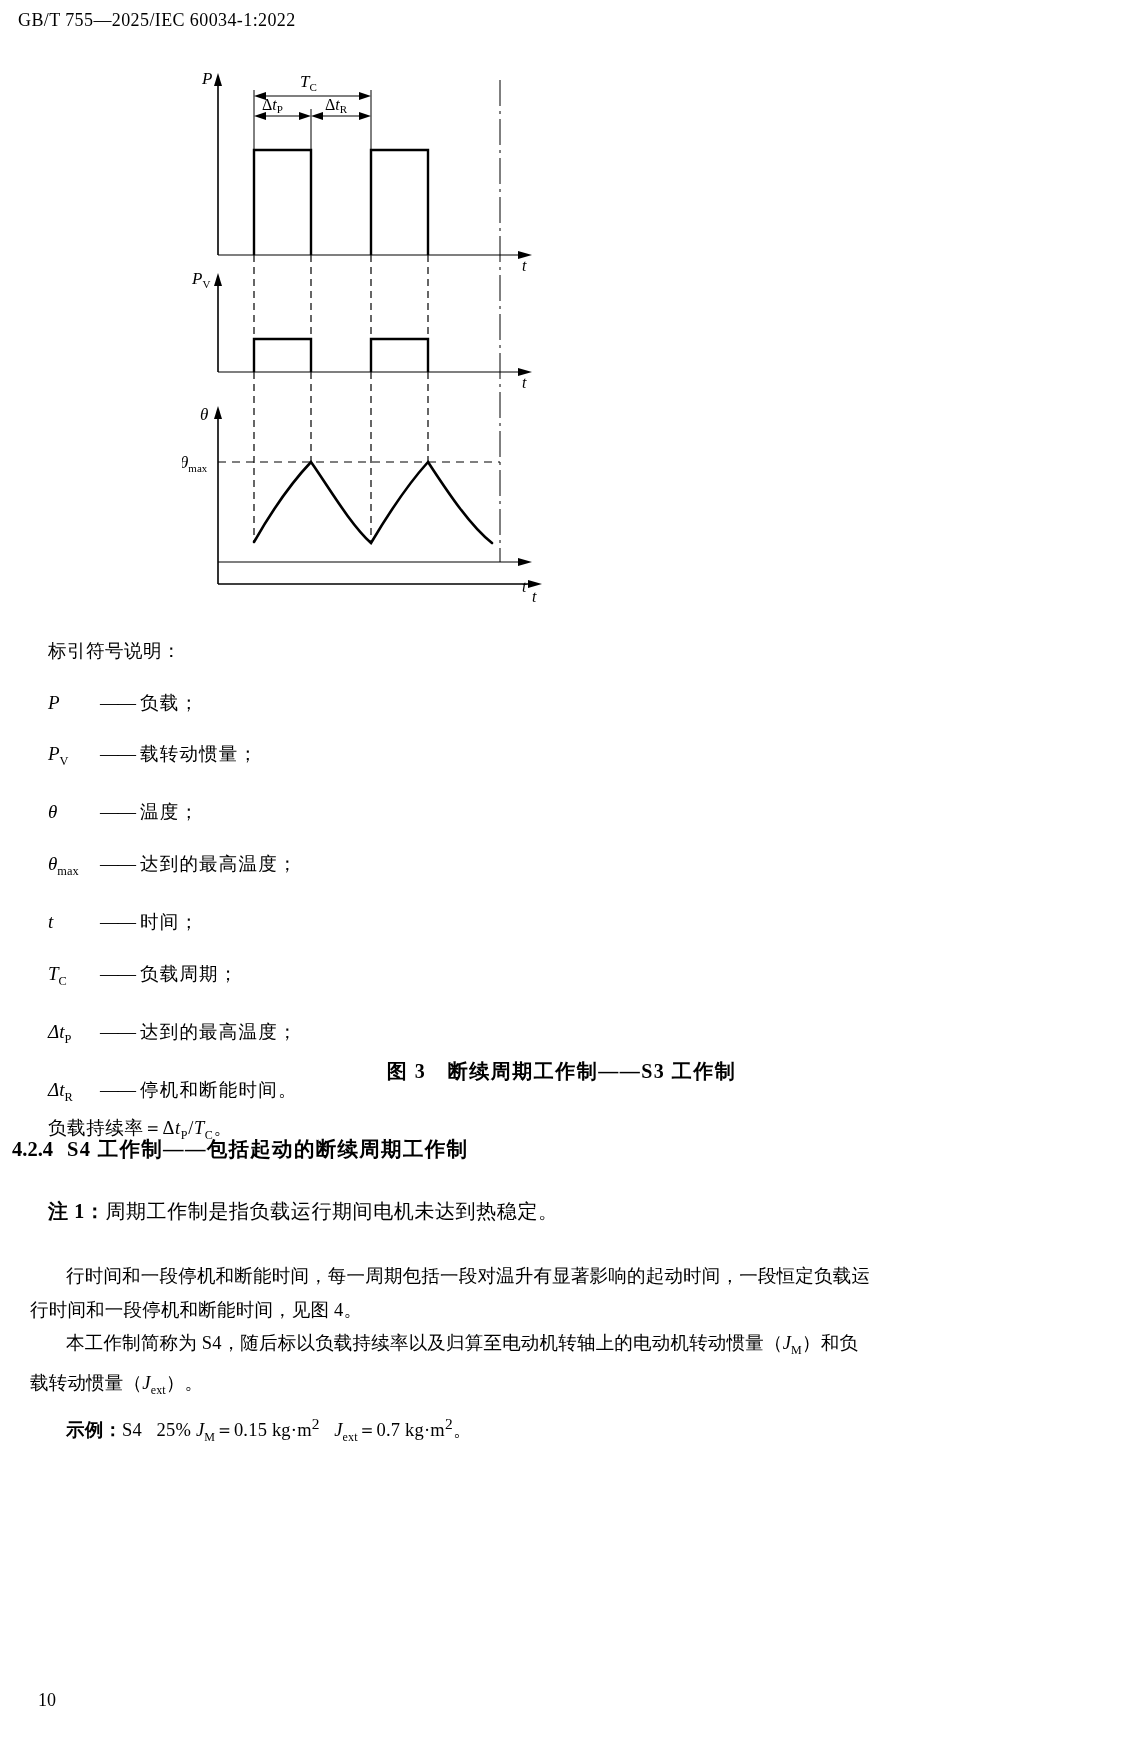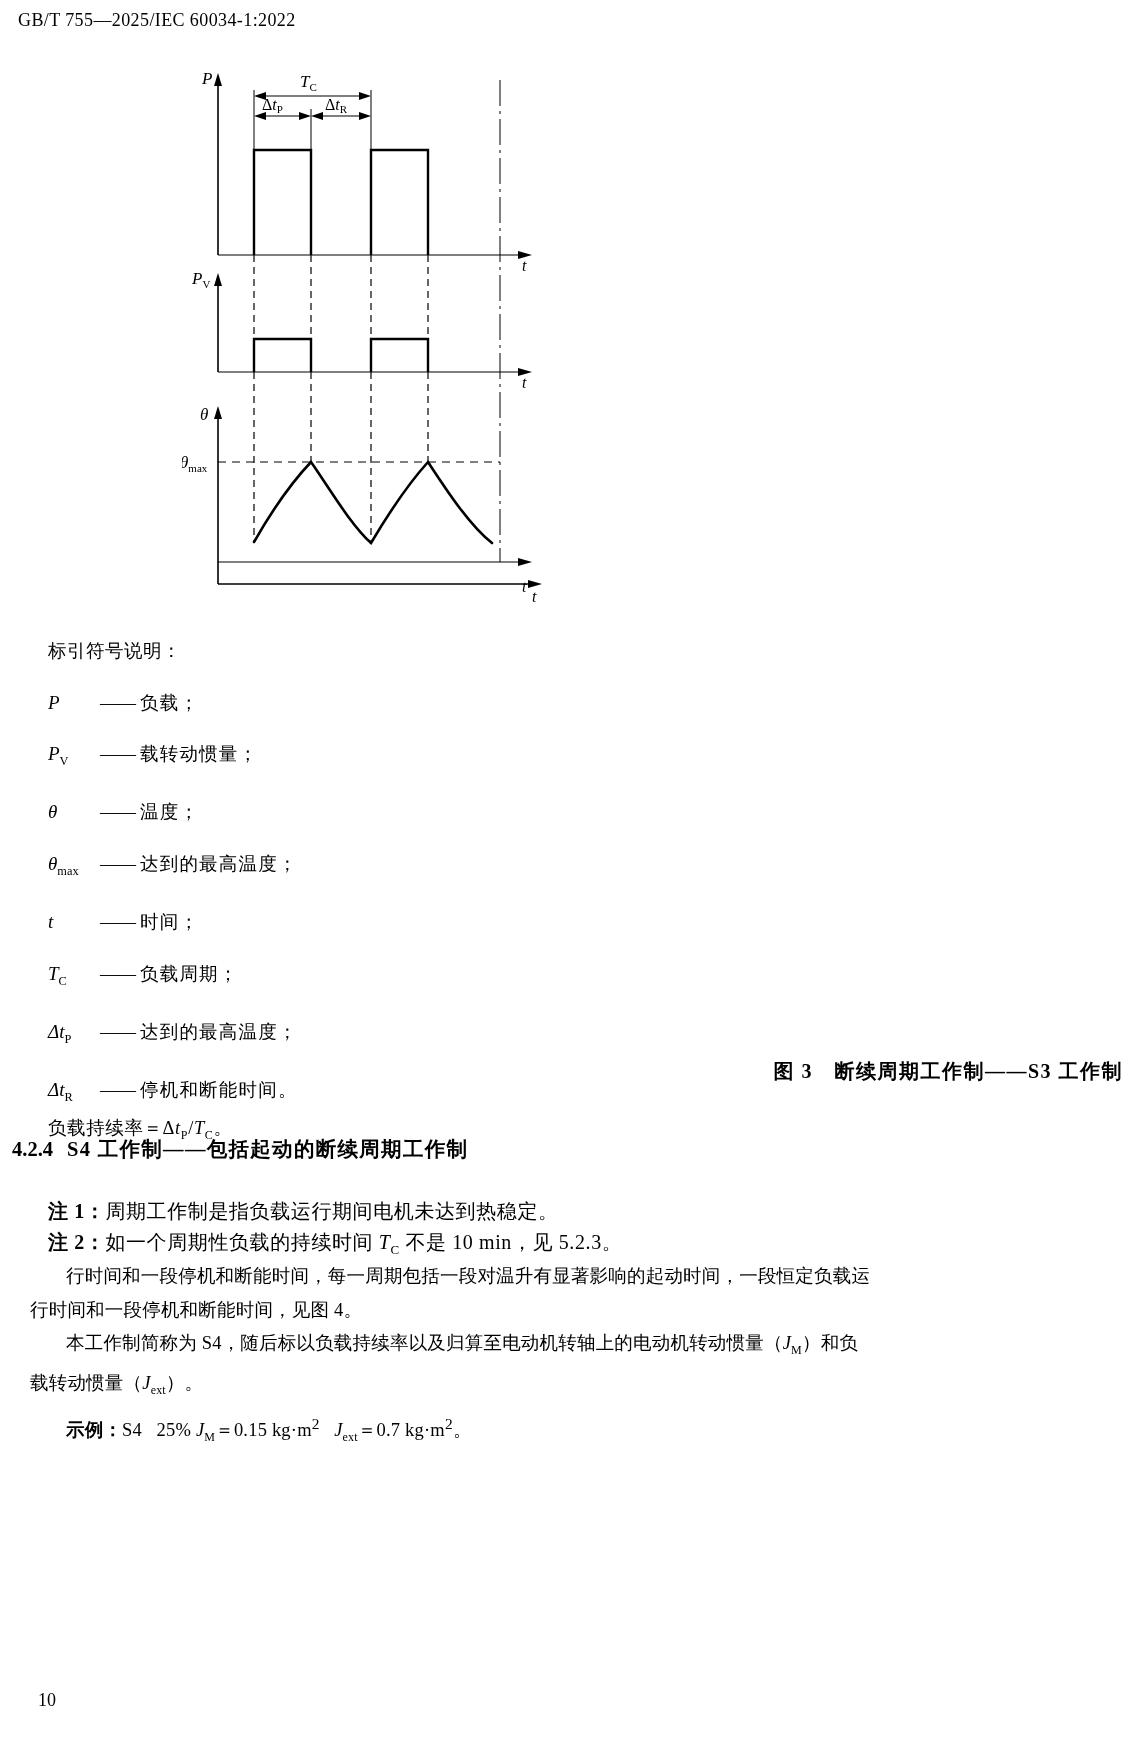--- a/index.html
+++ b/index.html
@@ -85,21 +85,21 @@
   }
   sub.sm { font-size: 0.65em; font-style: normal; }
   i.mi { font-style: italic; }
 
   
   .fig-caption {
     position: absolute;
     top: 1058px;
     left: 0;
     width: 1123px;
-    text-align: right;
+    text-align: center;
     font-weight: bold;
     font-size: 20px;
     letter-spacing: 1.5px;
     font-family: "Liberation Serif", serif;
   }
 
   
   .sec-heading {
     position: absolute;
     top: 1135px;
@@ -306,23 +306,20 @@
 <div class="fig-caption">图 3　断续周期工作制——S3 工作制</div>
 
 <div class="sec-heading">
   <span class="num">4.2.4</span><span class="gap"></span><span>S4 工作制——包括起动的断续周期工作制</span>
 </div>
 
 <div class="notes">
   <div class="note-line">
     <b>注 1：</b><span>周期工作制是指负载运行期间电机未达到热稳定。</span>
   </div>
-  <div class="note-line">
-    <b>注 2：</b><span>如一个周期性负载的持续时间 </span><i class="mi">T</i><sub class="sm">C</sub><span> 不是 10 min，见 5.2.3。</span>
-  </div>
 </div>
 
 <div class="body-text">
   <div class="para">
     <span class="ind"></span><span>行时间和一段停机和断能时间，每一周期包括一段对温升有显著影响的起动时间，一段恒定负载运</span>
   </div>
   <div class="para">
     <span>行时间和一段停机和断能时间，见图 4。</span>
   </div>
 

